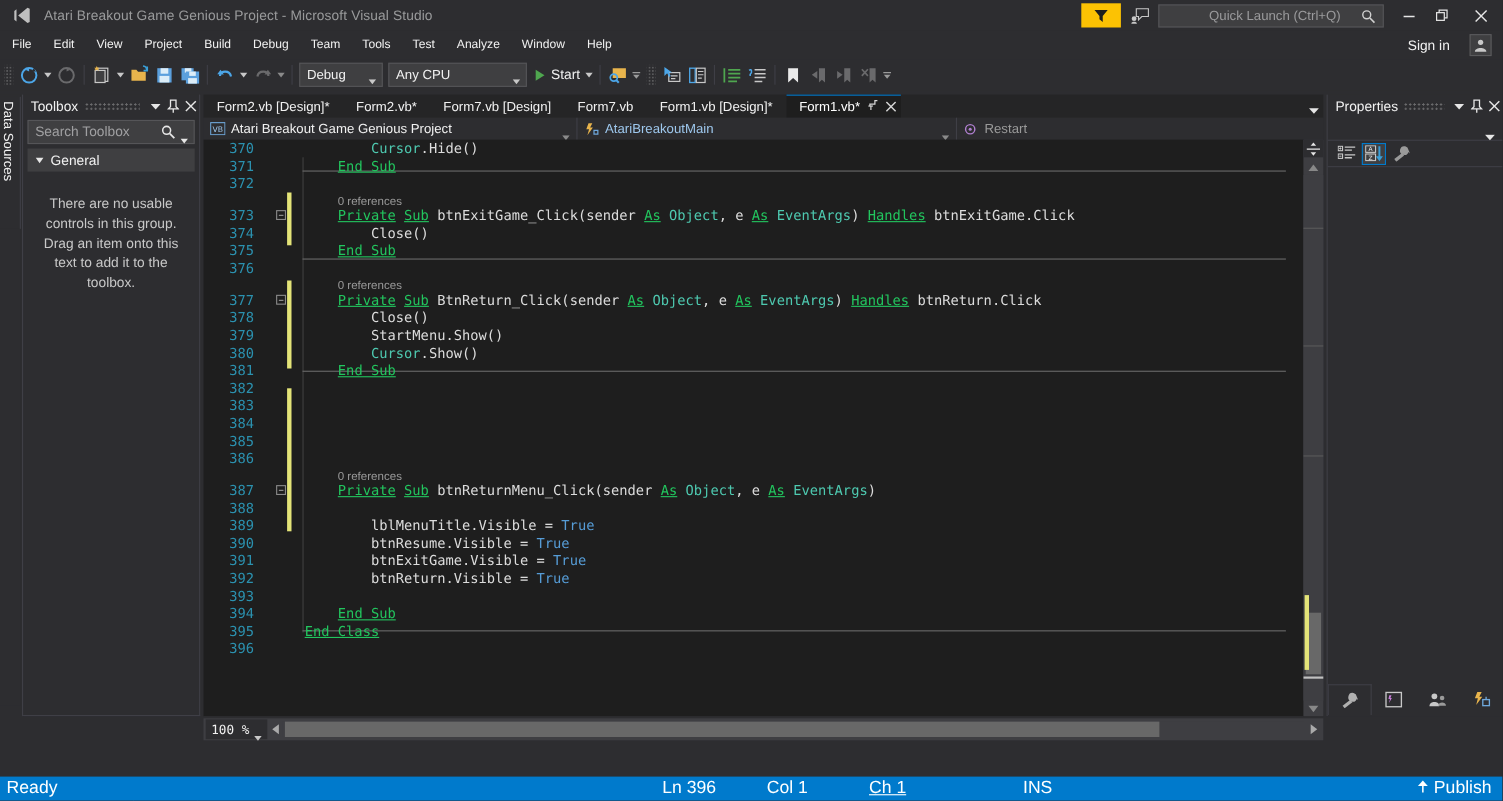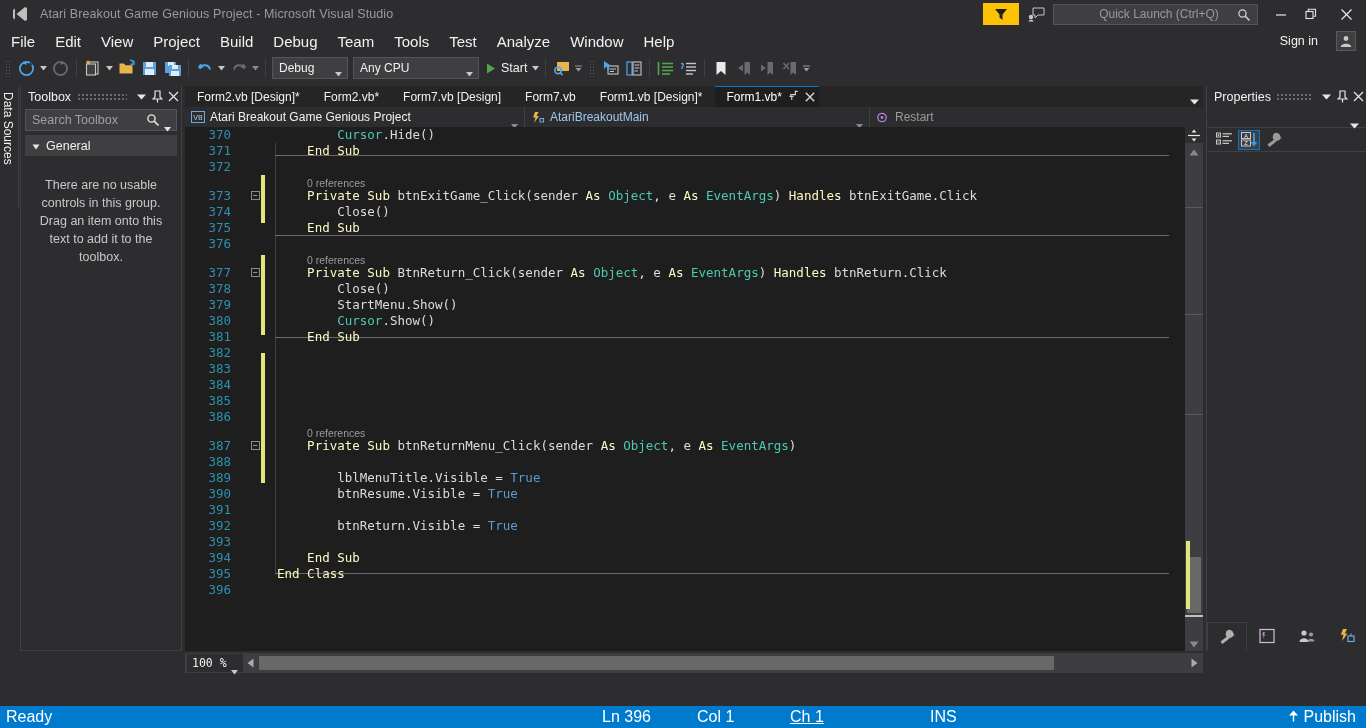--- a/index.html
+++ b/index.html
@@ -36,21 +36,21 @@
   .quicklaunch .ql-icon { position: absolute; right: 6px; top: 3px; }
   .wbtn { width: 30px; height: 28px; display:flex; align-items:center; justify-content:center; color:#e6e6e6; }
   .wbtn:last-child { width: 40px; }
 
   
   .menubar {
     position: absolute; left: 0; top: 28px; width: 1366px; height: 26px;
     display: flex; align-items: center;
   }
   .menu-item {
-    color: #f1f1f1; font-size: 15px; padding: 3px 9px; margin-left: 2px;
+    color: #f1f1f1; font-size: 11px; padding: 3px 9px; margin-left: 2px;
   }
   .menubar .signin {
     position: absolute; right: 48px; color: #f1f1f1; font-size: 12.5px;
   }
   .acct-box {
     position: absolute; right: 10px; top: 3px; width: 20px; height: 20px;
     background: #3f3f41; border: 1px solid #5a5a5c; display:flex; align-items:center; justify-content:center;
   }
 
   
@@ -158,21 +158,21 @@
   .codearea { position: relative; font-family: "DejaVu Sans Mono", monospace; font-size: 12.5px; }
   .ln {
     position: relative; height: 16px; line-height: 16px; white-space: pre;
   }
   .gutter-num {
     position: absolute; left: 0; width: 46px; text-align: right;
     color: #2b91af; font-family: "DejaVu Sans Mono", monospace; font-size: 12.5px;
   }
   .codetext { position: absolute; left: 92px; color: #dcdcdc; }
   .refs { position: absolute; left: 122px; color: #9a9a9a; font-family: "Liberation Sans", sans-serif; font-size: 10.5px; }
-  .kw { color: #fef9c3; }
+  .kw { color: #22c55e; text-decoration: underline; }
   .typ { color: #4ec9b0; }
   .id { color: #dcdcdc; }
   .bool { color: #569cd6; }
 
   
   .indentline { position: absolute; left: 90px; top: 0; width: 1px; height: 460px; background: #404040; }
   
   .sepline { position: absolute; left: 90px; width: 894px; height: 1px; background: #6a6a6a; }
   .changebar { position: absolute; left: 76px; width: 4px; background: #e4e478; }
   .fold {
@@ -666,21 +666,21 @@
         <div class="ln" style="top:218px;position:absolute;width:100%"><span class="gutter-num">382</span><span class="codetext"></span></div>
         <div class="ln" style="top:234px;position:absolute;width:100%"><span class="gutter-num">383</span><span class="codetext"></span></div>
         <div class="ln" style="top:250px;position:absolute;width:100%"><span class="gutter-num">384</span><span class="codetext"></span></div>
         <div class="ln" style="top:266px;position:absolute;width:100%"><span class="gutter-num">385</span><span class="codetext"></span></div>
         <div class="ln" style="top:282px;position:absolute;width:100%"><span class="gutter-num">386</span><span class="codetext"></span></div>
         <div class="ln" style="top:298px;position:absolute;width:100%"><span class="refs">0 references</span></div>
         <div class="ln" style="top:311px;position:absolute;width:100%"><span class="gutter-num">387</span><span class="fold" style="top:3px">−</span><span class="codetext"><span style="white-space:pre">    </span><span class="kw">Private</span><span class="id"> </span><span class="kw">Sub</span><span class="id"> btnReturnMenu_Click(sender </span><span class="kw">As</span><span class="id"> </span><span class="typ">Object</span><span class="id">, e </span><span class="kw">As</span><span class="id"> </span><span class="typ">EventArgs</span><span class="id">)</span></span></div>
         <div class="ln" style="top:327px;position:absolute;width:100%"><span class="gutter-num">388</span><span class="codetext"></span></div>
         <div class="ln" style="top:343px;position:absolute;width:100%"><span class="gutter-num">389</span><span class="codetext"><span style="white-space:pre">        </span><span class="id">lblMenuTitle.Visible = </span><span class="bool">True</span></span></div>
         <div class="ln" style="top:359px;position:absolute;width:100%"><span class="gutter-num">390</span><span class="codetext"><span style="white-space:pre">        </span><span class="id">btnResume.Visible = </span><span class="bool">True</span></span></div>
-        <div class="ln" style="top:375px;position:absolute;width:100%"><span class="gutter-num">391</span></div>
+        <div class="ln" style="top:375px;position:absolute;width:100%"><span class="gutter-num">391</span><span class="codetext"><span style="white-space:pre">        </span><span class="id">btnExitGame.Visible = </span><span class="bool">True</span></span></div>
         <div class="ln" style="top:391px;position:absolute;width:100%"><span class="gutter-num">392</span><span class="codetext"><span style="white-space:pre">        </span><span class="id">btnReturn.Visible = </span><span class="bool">True</span></span></div>
         <div class="ln" style="top:407px;position:absolute;width:100%"><span class="gutter-num">393</span></div>
         <div class="ln" style="top:423px;position:absolute;width:100%"><span class="gutter-num">394</span><span class="codetext"><span style="white-space:pre">    </span><span class="kw">End Sub</span></span></div>
         <div class="ln" style="top:439px;position:absolute;width:100%"><span class="gutter-num">395</span><span class="codetext"><span style="white-space:pre"></span><span class="kw">End Class</span></span></div>
         <div class="ln" style="top:455px;position:absolute;width:100%"><span class="gutter-num">396</span><span class="codetext"></span></div>
       </div>
   </div>
 
   <div class="vscroll">
     <div class="splitbtn">

